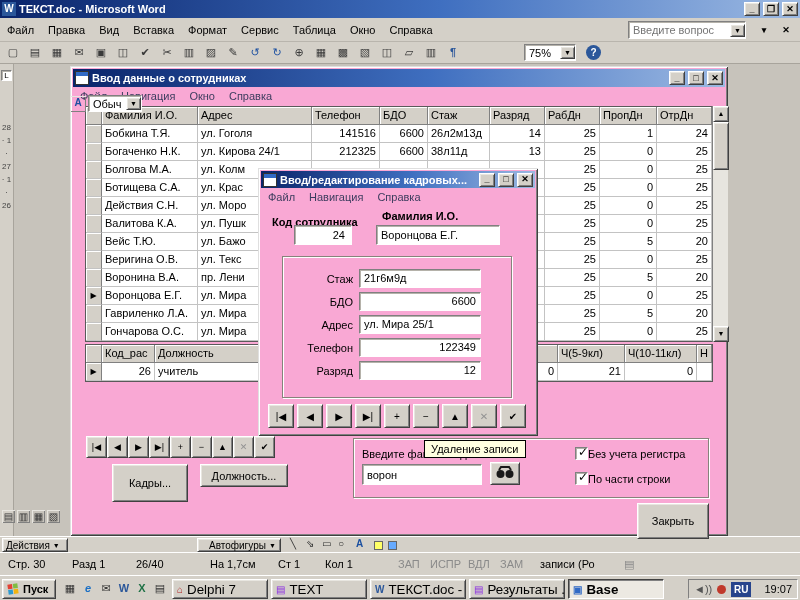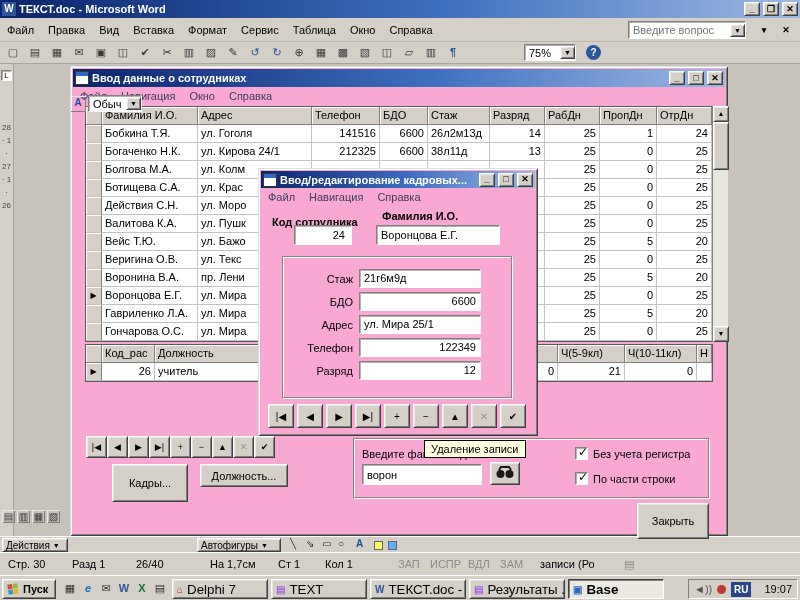--- a/index.html
+++ b/index.html
@@ -41,21 +41,21 @@
 .sbarr{position:absolute;left:0;width:16px;height:16px;font-size:7px;line-height:14px;text-align:center;padding:0}
 .sbthumb{position:absolute;left:0;top:16px;width:16px;height:48px}
 
 .dbnav{position:absolute;display:flex}
 .dbnav button{width:21px;height:22px;font-size:9px;line-height:19px;text-align:center;padding:0;cursor:default}
 .dbnav2{position:absolute;display:flex;gap:3px}
 .dbnav2 button{width:26px;height:24px;font-size:10px;line-height:21px;text-align:center;padding:0;cursor:default}
 .dbnav button:nth-of-type(8),.dbnav2 button:nth-of-type(8){color:#929292}
 .pbtn{position:absolute;font-size:11px;text-align:center;cursor:default}
 
-.cb{position:absolute;display:flex;align-items:center;gap:5px}
+.cb{position:absolute;display:flex;align-items:center;}
 .cbbox{width:13px;height:13px;position:relative;flex:0 0 auto}
 .cbbox::after{content:"✓";position:absolute;left:2px;top:-3px;font-size:12px;font-weight:bold}
 
 .tooltip{position:absolute;background:#ffffe1;border:1px solid #000;padding:2px 6px;z-index:40}
 
 .frow{display:flex;align-items:center;margin:0 0 4px 8px}
 .flabel{width:62px;text-align:right;margin-right:6px}
 .fval{width:122px;height:19px;line-height:17px;padding:0 4px;overflow:hidden;white-space:nowrap}
 .fval[data-align="right"]{text-align:right}
 
@@ -459,21 +459,21 @@
     <button class="sh raised">▤</button>
     <button class="sh raised">▥</button>
     <button class="sh raised">▦</button>
     <button class="sh raised">▧</button>
   </div>
   <div class="abs" style="left:0;top:536px;width:800px;height:16px;background:#d4d0c8;border-top:1px solid #fff">
     <button class="abs raised flex" style="left:2px;top:1px;width:66px;height: 14px;font-size:10px;padding:0 3px;gap:3px">
         <span>Действия</span>
         <span style="font-size:7px">▼</span>
       </button>
-    <button class="abs raised flex" style="left:197px;top:1px;width:84px;height:14px;font-size:10px;padding:0 3px;gap:3px">
+    <button class="abs raised flex" style="left:197px;top:1px;width:84px;height:14px;font-size:10px;padding:0 11px;gap:3px">
         <span>Автофигуры</span>
         <span style="font-size:7px">▼</span>
       </button>
     <span class="abs" style="left:290px;top:1px;font-size:10px;color:#333">╲</span>
     <span class="abs" style="left:306px;top:1px;font-size:10px;color:#333">⇘</span>
     <span class="abs" style="left:322px;top:1px;font-size:10px;color:#333">▭</span>
     <span class="abs" style="left:338px;top:1px;font-size:10px;color:#333">○</span>
     <span class="abs" style="left:356px;top:1px;font-size:10px;color:#1b4fa0;font-weight:bold">А</span>
     <span class="abs" style="left:374px;top:4px;width:9px;height:9px;background:#ffff66;border:1px solid #666"></span>
     <span class="abs" style="left:388px;top:4px;width:9px;height:9px;background:#66aaff;border:1px solid #666"></span>

